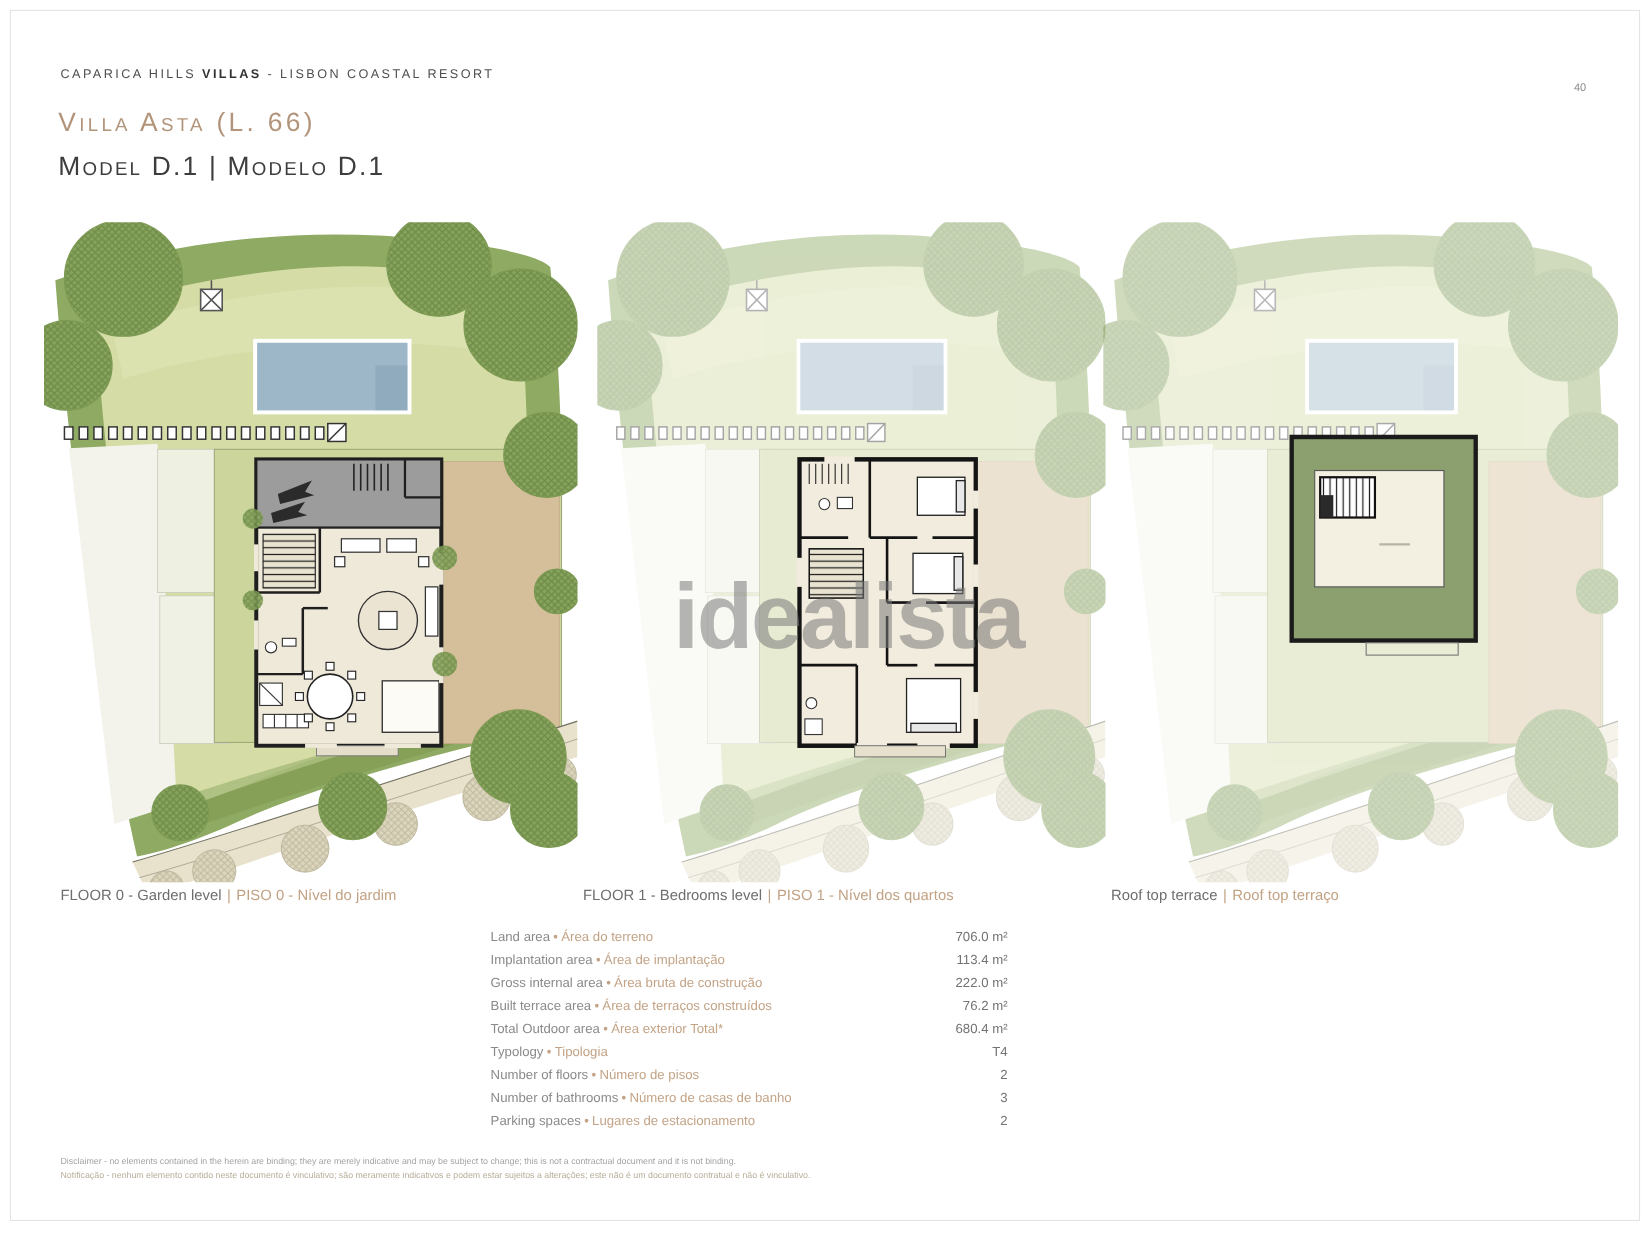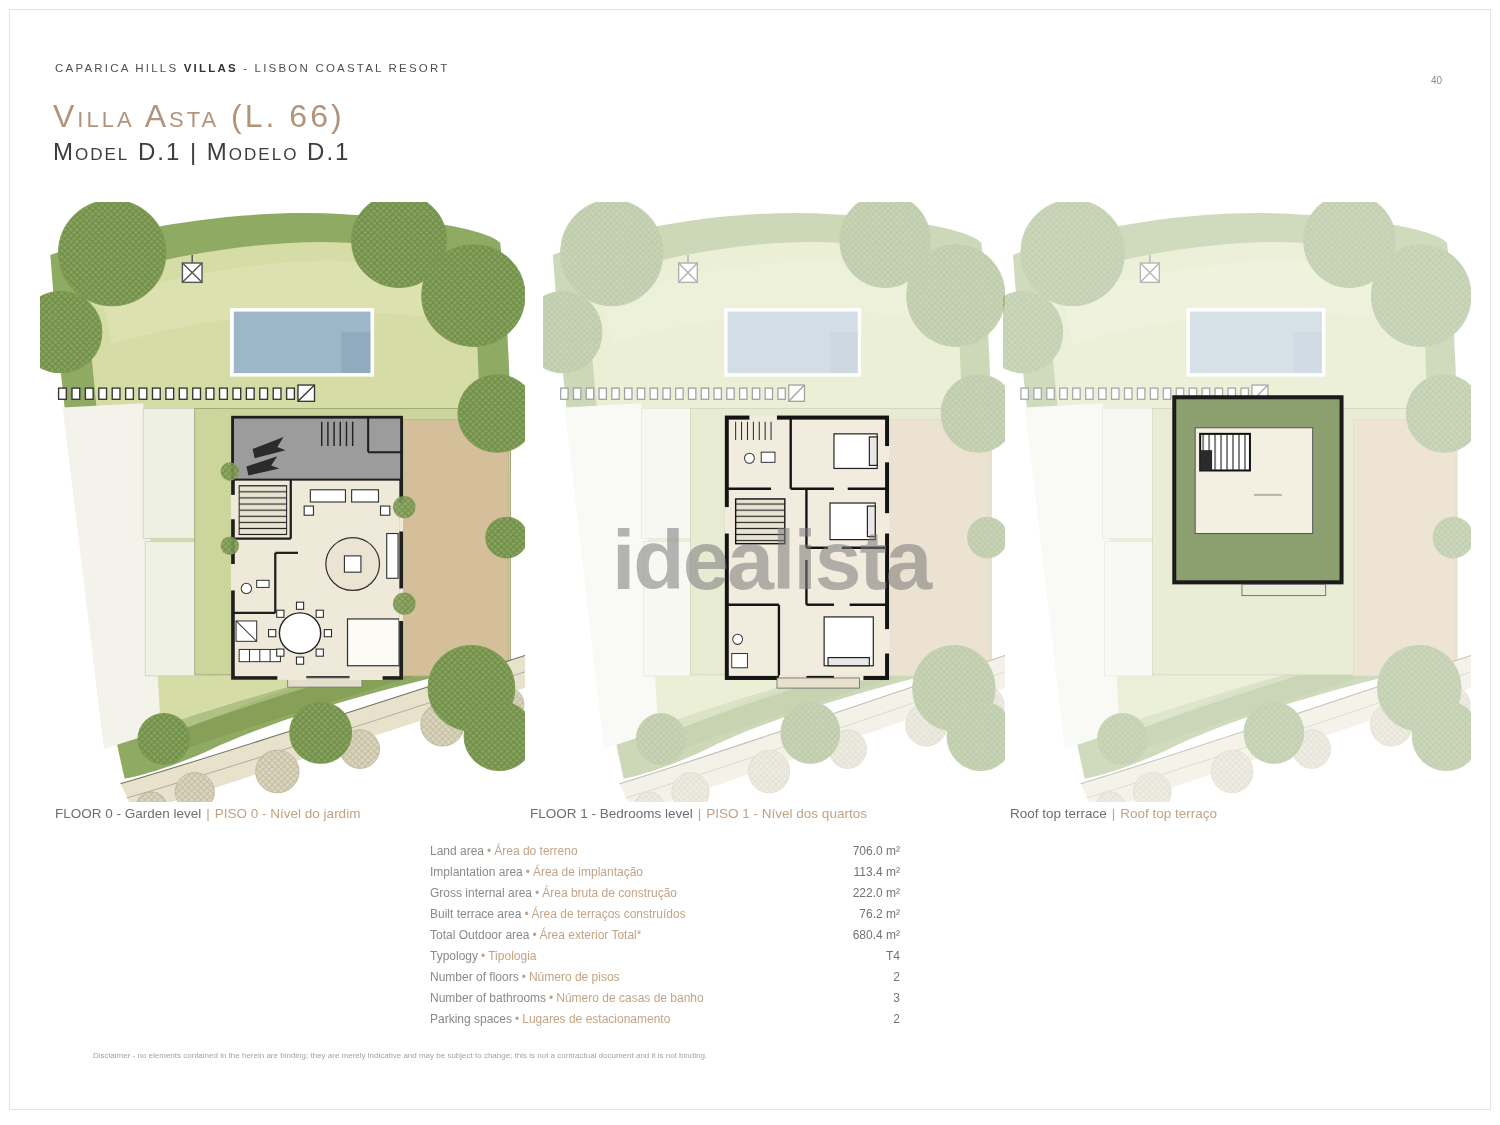--- a/index.html
+++ b/index.html
@@ -4,47 +4,47 @@
 <style>
   html,body{margin:0;padding:0;background:#fff;}
   .page{position:relative;width:1500px;height:1119px;background:#fff;overflow:hidden;
         font-family:"Liberation Sans", sans-serif;}
   .frame{position:absolute;inset:9px;border:1px solid #e4e4e2;pointer-events:none;}
   
   .hdr-brand{position:absolute;left:55px;top:62px;font-size:11.5px;letter-spacing:2.2px;color:#4f4f4f;}
   .hdr-brand .b{font-weight:bold;color:#333;}
   .hdr-pagenum{position:absolute;right:58px;top:60px;font-size:10px;color:#8a8a8a;margin-top:15px;}
   
-  .villa-title{position:absolute;left:53px;top:98px;font-size:32px;letter-spacing:3px;
+  .villa-title{position:absolute;left:53px;top:98px;font-size:24px;letter-spacing:3px;
                font-variant:small-caps;color:#b2947a;}
   .model-subtitle{position:absolute;left:53px;top:138px;font-size:24px;letter-spacing:2px;
                font-variant:small-caps;color:#3d3d3d;}
   
   .fig{position:absolute;top:202px;height:600px;}
   .fig svg{width:100%;height:100%;display:block;}
   #fig0{left:40px;width:485px;}
   #fig1{left:543px;width:462px;}
   #fig2{left:1003px;width:468px;}
   
   .watermark{position:absolute;left:568px;top:512px;font-size:84px;font-weight:bold;
              letter-spacing:-2px;color:rgba(122,122,122,0.55);z-index:5;margin-left:44px;}
   
   .caption{position:absolute;top:806px;font-size:13.5px;white-space:nowrap;}
   .cap-en{color:#6e6e6e;}
   .cap-sep{color:#c2a284;margin:0 5px;}
   .cap-pt{color:#c2a284;}
   
-  .specs{position:absolute;left:430px;top:841px;width:470px;}
+  .specs{position:absolute;left:446px;top:841px;width:470px;}
   .spec-row{display:flex;justify-content:space-between;height:21px;line-height:21px;font-size:12px;}
   .spec-en{color:#8a8a8a;}
   .spec-bullet{color:#c3a386;margin:0 3px;}
   .spec-pt{color:#c3a386;}
   .spec-value{color:#737373;text-align:right;margin-left:48px;}
   
-  .disclaimer{position:absolute;left:55px;top:1049px;width:760px;font-size:8px;line-height:13px;margin-left:38px;}
+  .disclaimer{position:absolute;left:55px;top:1049px;width:760px;font-size:8px;line-height:13px;}
   .disc1{color:#a3a3a3;}
   .disc2{color:#b7ad99;}
   .defs-svg{position:absolute;width:0;height:0;}
 </style>
 </head>
 <body>
 
 <div class="page">
   <div class="frame"></div>
 
@@ -345,14 +345,15 @@
       <div class="spec-value">3</div>
     </div>
     <div class="spec-row">
       <div><span class="spec-en">Parking spaces</span><span class="spec-bullet">•</span><span class="spec-pt">Lugares de estacionamento</span></div>
       <div class="spec-value">2</div>
     </div>
   </div>
 
   <div class="disclaimer">
     <div class="disc1">Disclaimer - no elements contained in the herein are binding; they are merely indicative and may be subject to change; this is not a contractual document and it is not binding.</div>
+    <div class="disc2">Notificação - nenhum elemento contido neste documento é vinculativo; são meramente indicativos e podem estar sujeitos a alterações; este não é um documento contratual e não é vinculativo.</div>
   </div>
 </div>
 
 </body></html>

